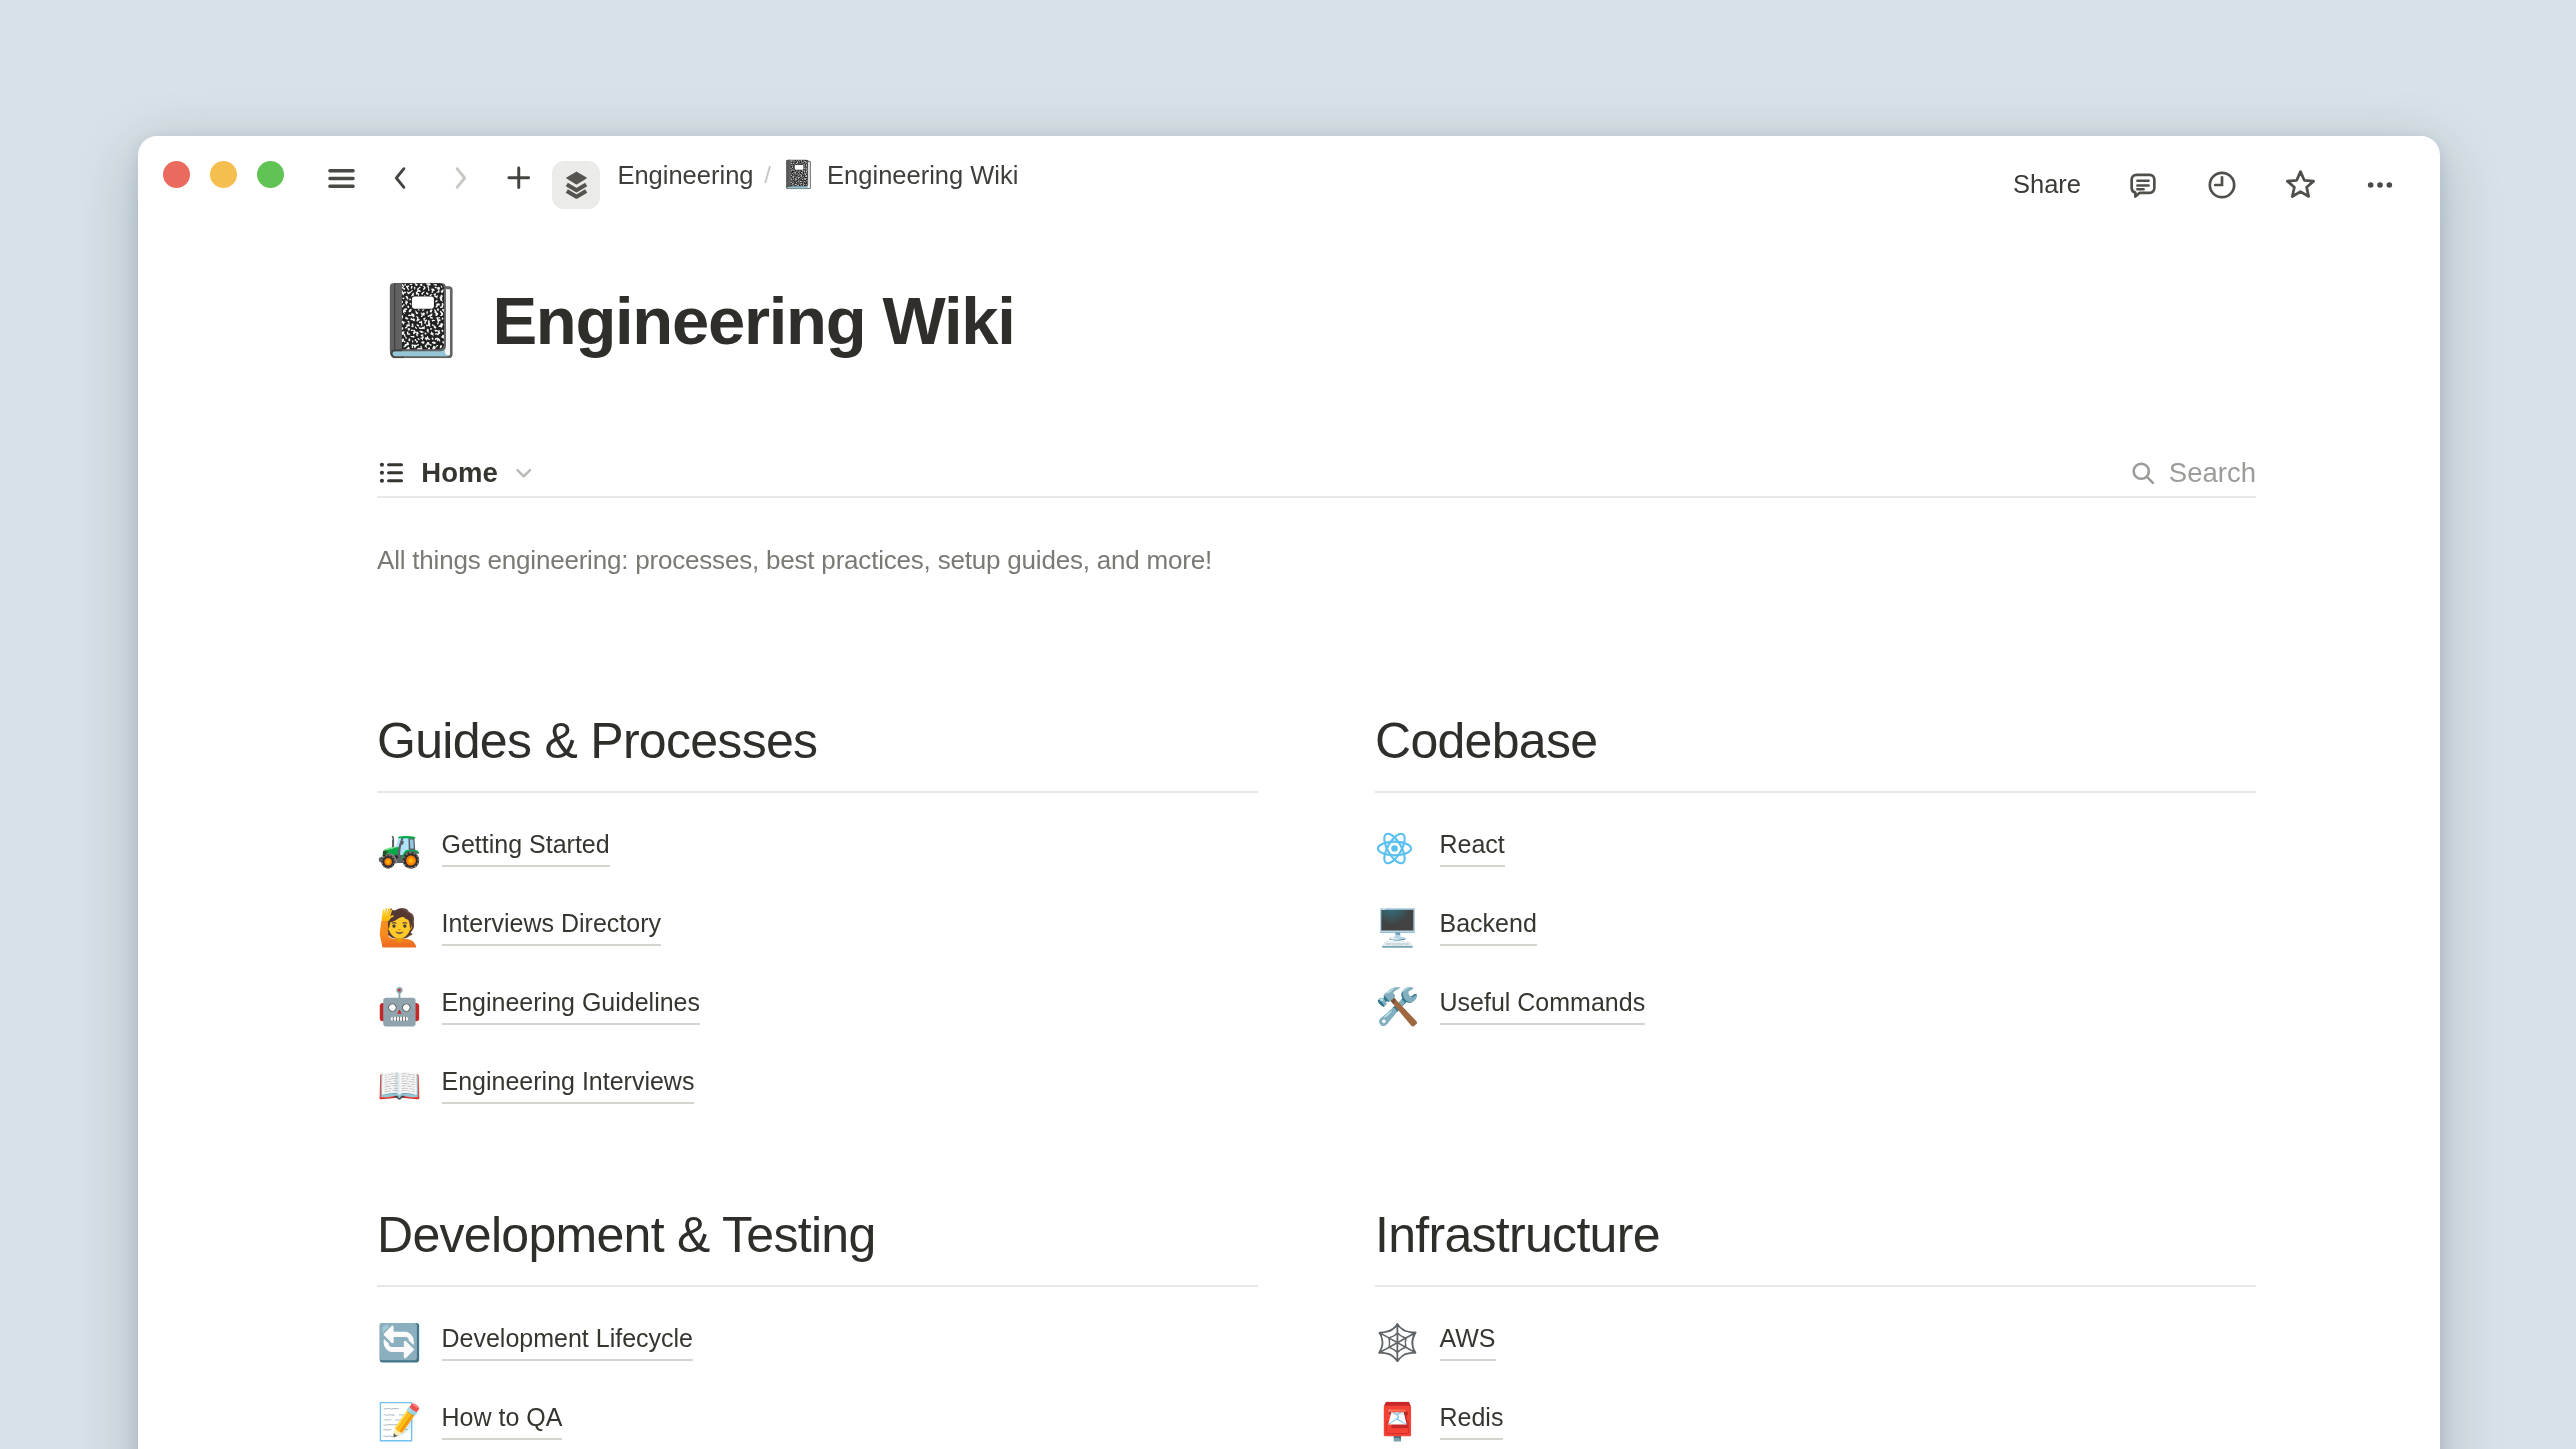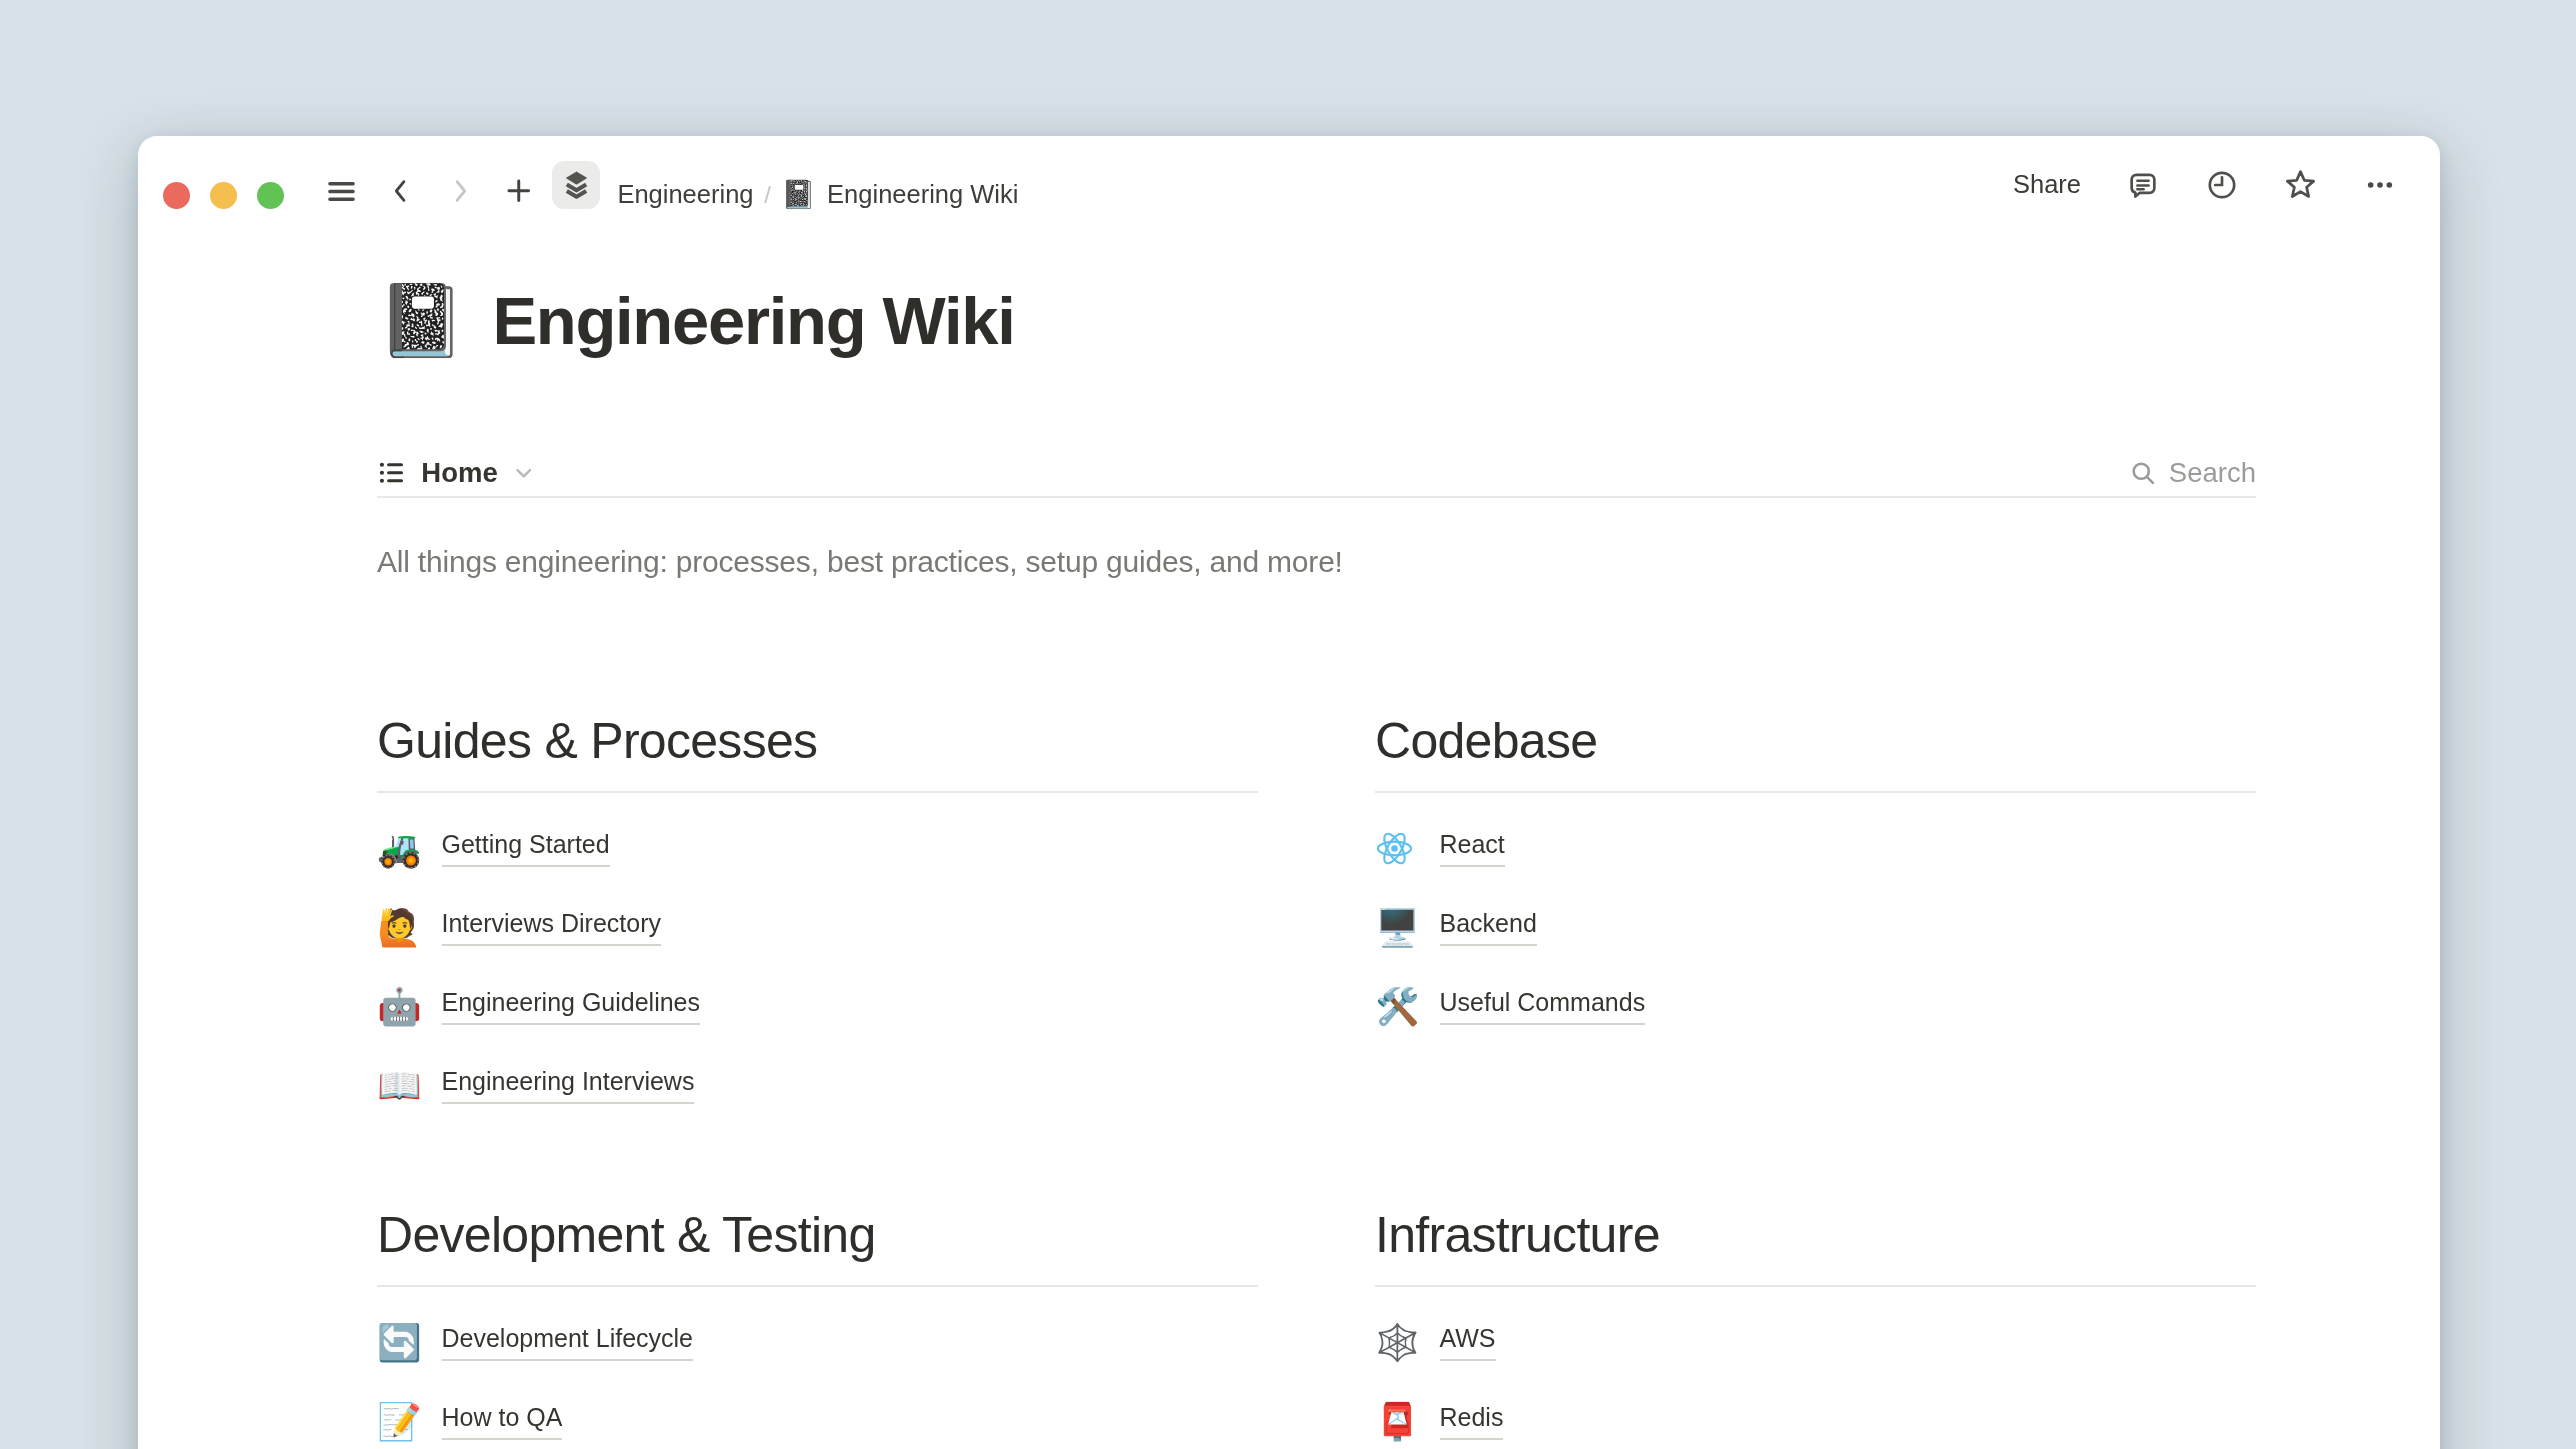--- a/index.html
+++ b/index.html
@@ -16,21 +16,21 @@
     background:#ffffff;
     border-radius:19px;
     box-shadow:0 17.4px 60px rgba(40,60,70,.25), 0 4px 16px rgba(40,60,70,.12);
   }
   
   .titlebar {
     position:absolute; top:0; left:0; right:0; height:97px;
     display:flex; align-items:center; justify-content:space-between;
     padding:0 43px 0 25px;
   }
-  .tb-left { display:flex; align-items:flex-end; }
+  .tb-left { display:flex; align-items:flex-start; }
   .lights { display:flex; align-items:center; gap:20px; }
   .light { width:27px; height:27px; border-radius:50%; }
   .light.red    { background:#ea6a5e; }
   .light.yellow { background:#f4bf4f; }
   .light.green  { background:#61c354; }
   .icon-btn {
     display:flex; align-items:center; justify-content:center;
     width:35px; height:35px; border-radius:6.7px; flex:0 0 auto;
   }
   .tb-left .icon-btn.hamburger { margin-left:40px; }
@@ -59,21 +59,21 @@
   .view-left { display:flex; align-items:center; gap:14.8px; }
   .view-label { font-size:27.5px; font-weight:700; color:#37352f; }
   .search-box { display:flex; align-items:center; gap:12px; }
   .search-label { font-size:27.5px; font-weight:500; color:#9c9b98; }
   .top-divider {
     position:absolute; left:239px; top:360px; width:1879px; height:2px;
     background:#e9e8e5;
   }
   .description {
     position:absolute; left:239px; top:409px;
-    font-size:30px; color:#7a7974; letter-spacing:-0.2px;
+    font-size:26px; color:#7a7974; letter-spacing:-0.2px;
   }
   .sections {
     position:absolute; left:239px; top:574px; width:1879px;
     display:grid; grid-template-columns:881px 881px;
     column-gap:117px; row-gap:79px;
   }
   .section h2 {
     font-size:50px; line-height:62px; font-weight:400;
     letter-spacing:-0.7px; color:#2f2e2b;
   }

